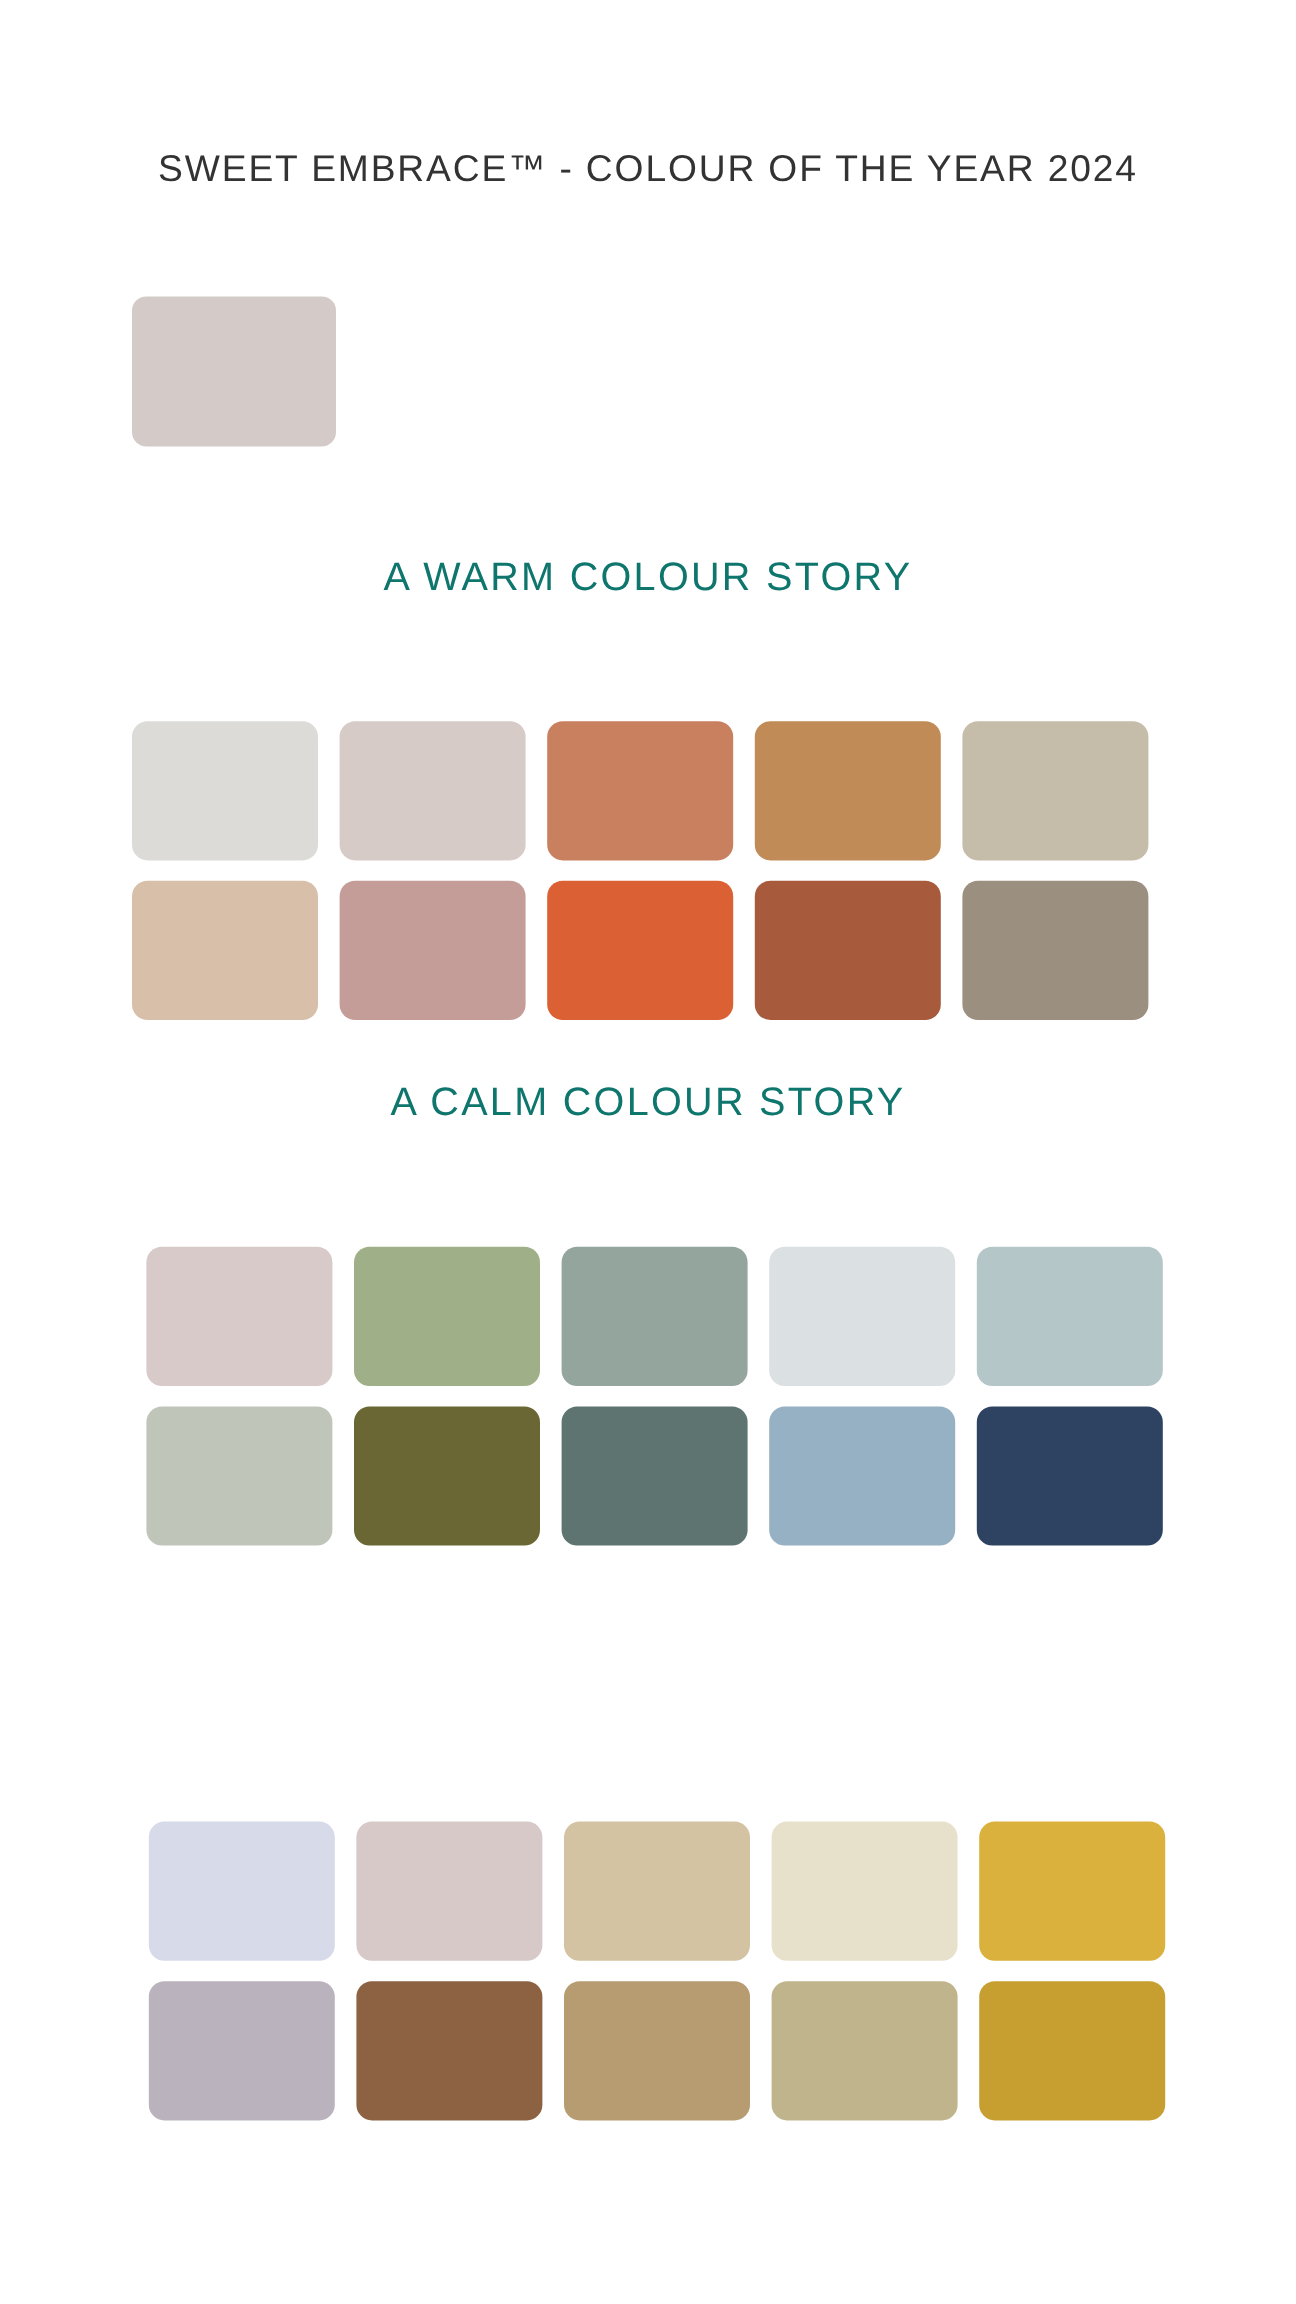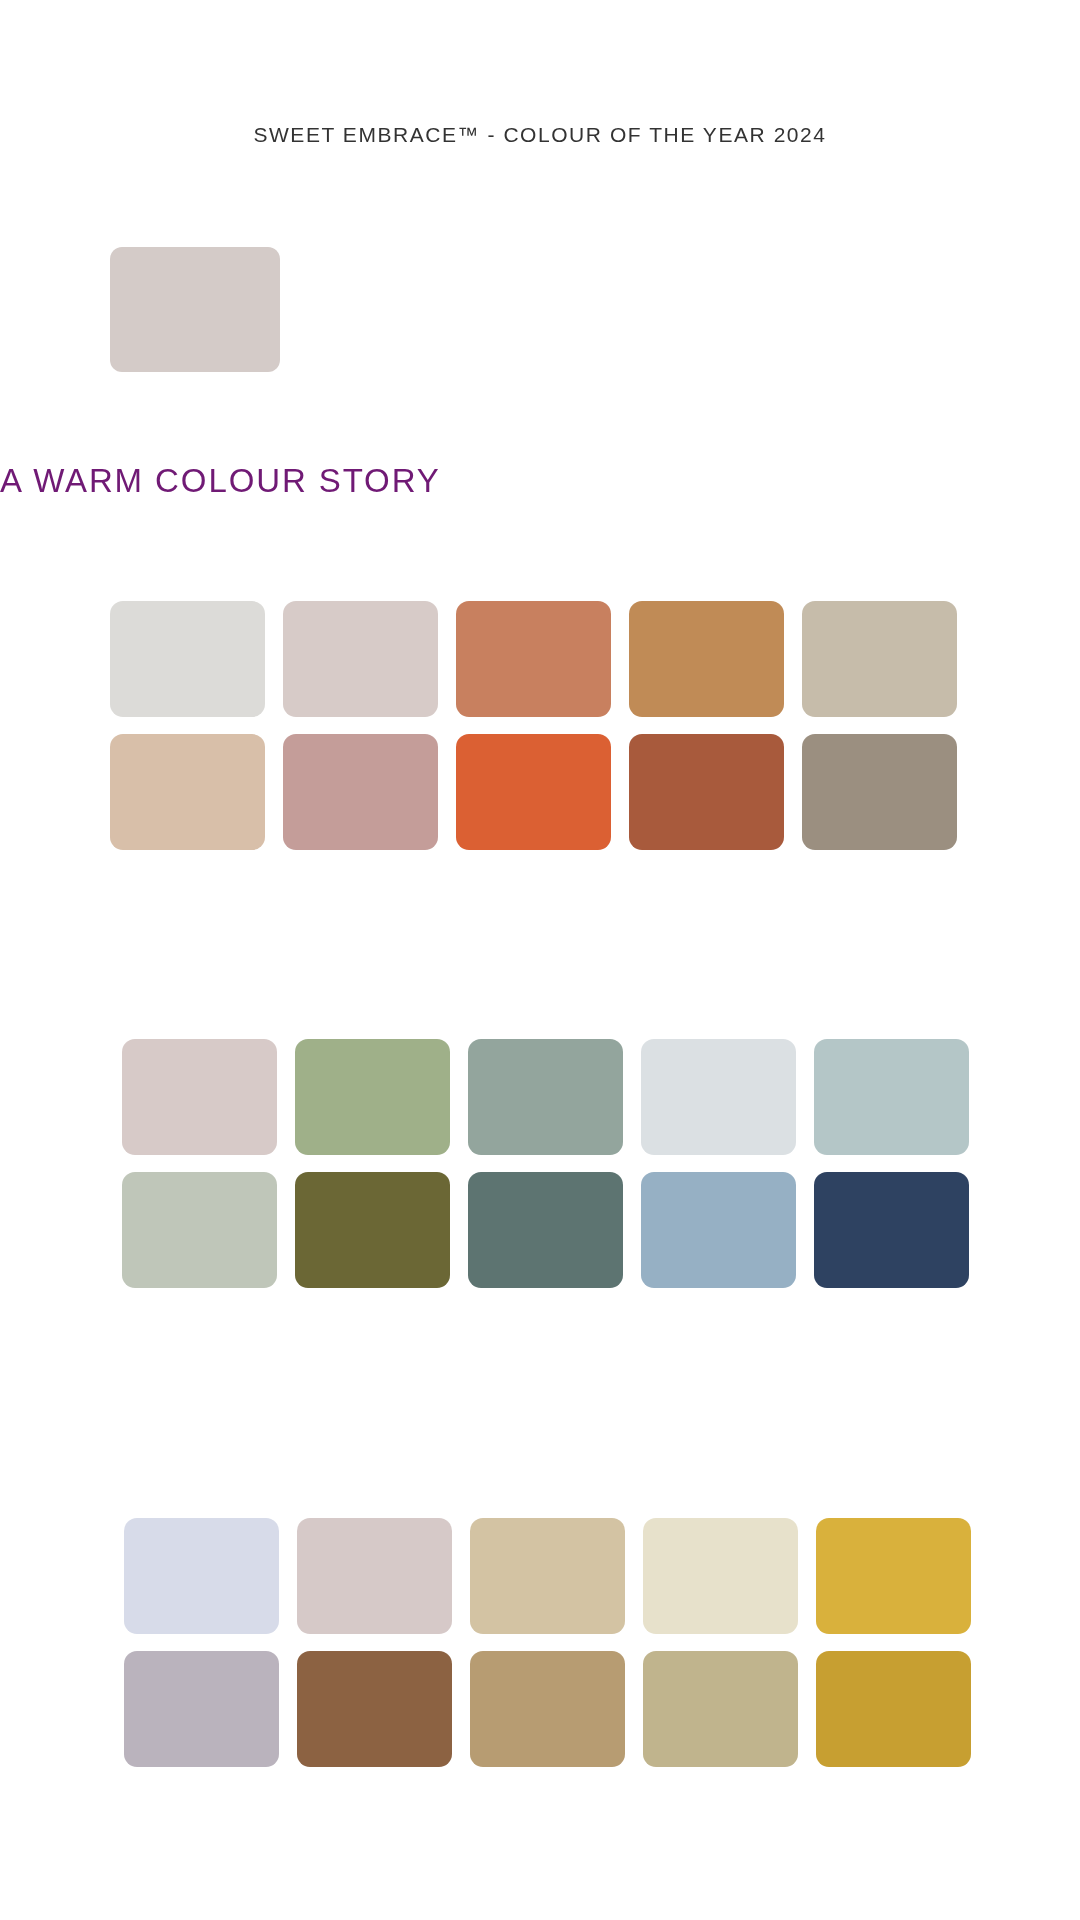--- a/index.html
+++ b/index.html
@@ -21,21 +21,21 @@
     overflow:hidden;
   }
 
   
   .page-title {
     position:absolute;
     top:123px;
     left:0;
     width:1080px;
     text-align:center;
-    font-size:21px;
+    font-size:31px;
     letter-spacing:1.55px;
     font-weight:400;
     color:#333333;
     white-space:nowrap;
   }
 
   
   .hero-swatch {
     position:absolute;
     left:110px;
@@ -44,24 +44,25 @@
     height:125px;
     border-radius:12px;
     background:#d4cbc8;
   }
 
   
   .section-heading {
     position:absolute;
     left:0;
     width:1080px;
+    text-align:center;
     font-size:33px;
     letter-spacing:1.9px;
     font-weight:400;
-    color:#701a75;
+    color:#0f766e;
     white-space:nowrap;
   }
   .section-heading.warm      { top:462px; }
   .section-heading.calm      { top:899px; }
   .section-heading.uplifting { top:1382px; }
 
   
   .palette-grid {
     position:absolute;
     display:flex;
@@ -104,20 +105,21 @@
       </div>
       <div class="palette-row">
         <div class="swatch" title="Blush Sand" style="background: rgb(216, 191, 169);"></div>
         <div class="swatch" title="Dusty Rose" style="background: rgb(196, 157, 153);"></div>
         <div class="swatch" title="Bright Ember" style="background: rgb(219, 96, 51);"></div>
         <div class="swatch" title="Deep Rust" style="background: rgb(168, 90, 60);"></div>
         <div class="swatch" title="Warm Stone Grey" style="background: rgb(155, 143, 128);"></div>
       </div>
     </div>
 
+  <h2 class="section-heading calm">A CALM COLOUR STORY</h2>
   <div class="palette-grid calm">
       <div class="palette-row">
         <div class="swatch" title="Pale Rose Grey" style="background: rgb(215, 202, 200);"></div>
         <div class="swatch" title="Soft Sage" style="background: rgb(159, 176, 137);"></div>
         <div class="swatch" title="Misty Eucalyptus" style="background: rgb(147, 165, 157);"></div>
         <div class="swatch" title="Cloud White Blue" style="background: rgb(219, 224, 227);"></div>
         <div class="swatch" title="Gentle Sea Mist" style="background: rgb(180, 198, 199);"></div>
       </div>
       <div class="palette-row">
         <div class="swatch" title="Pale Sage Grey" style="background: rgb(191, 198, 185);"></div>

